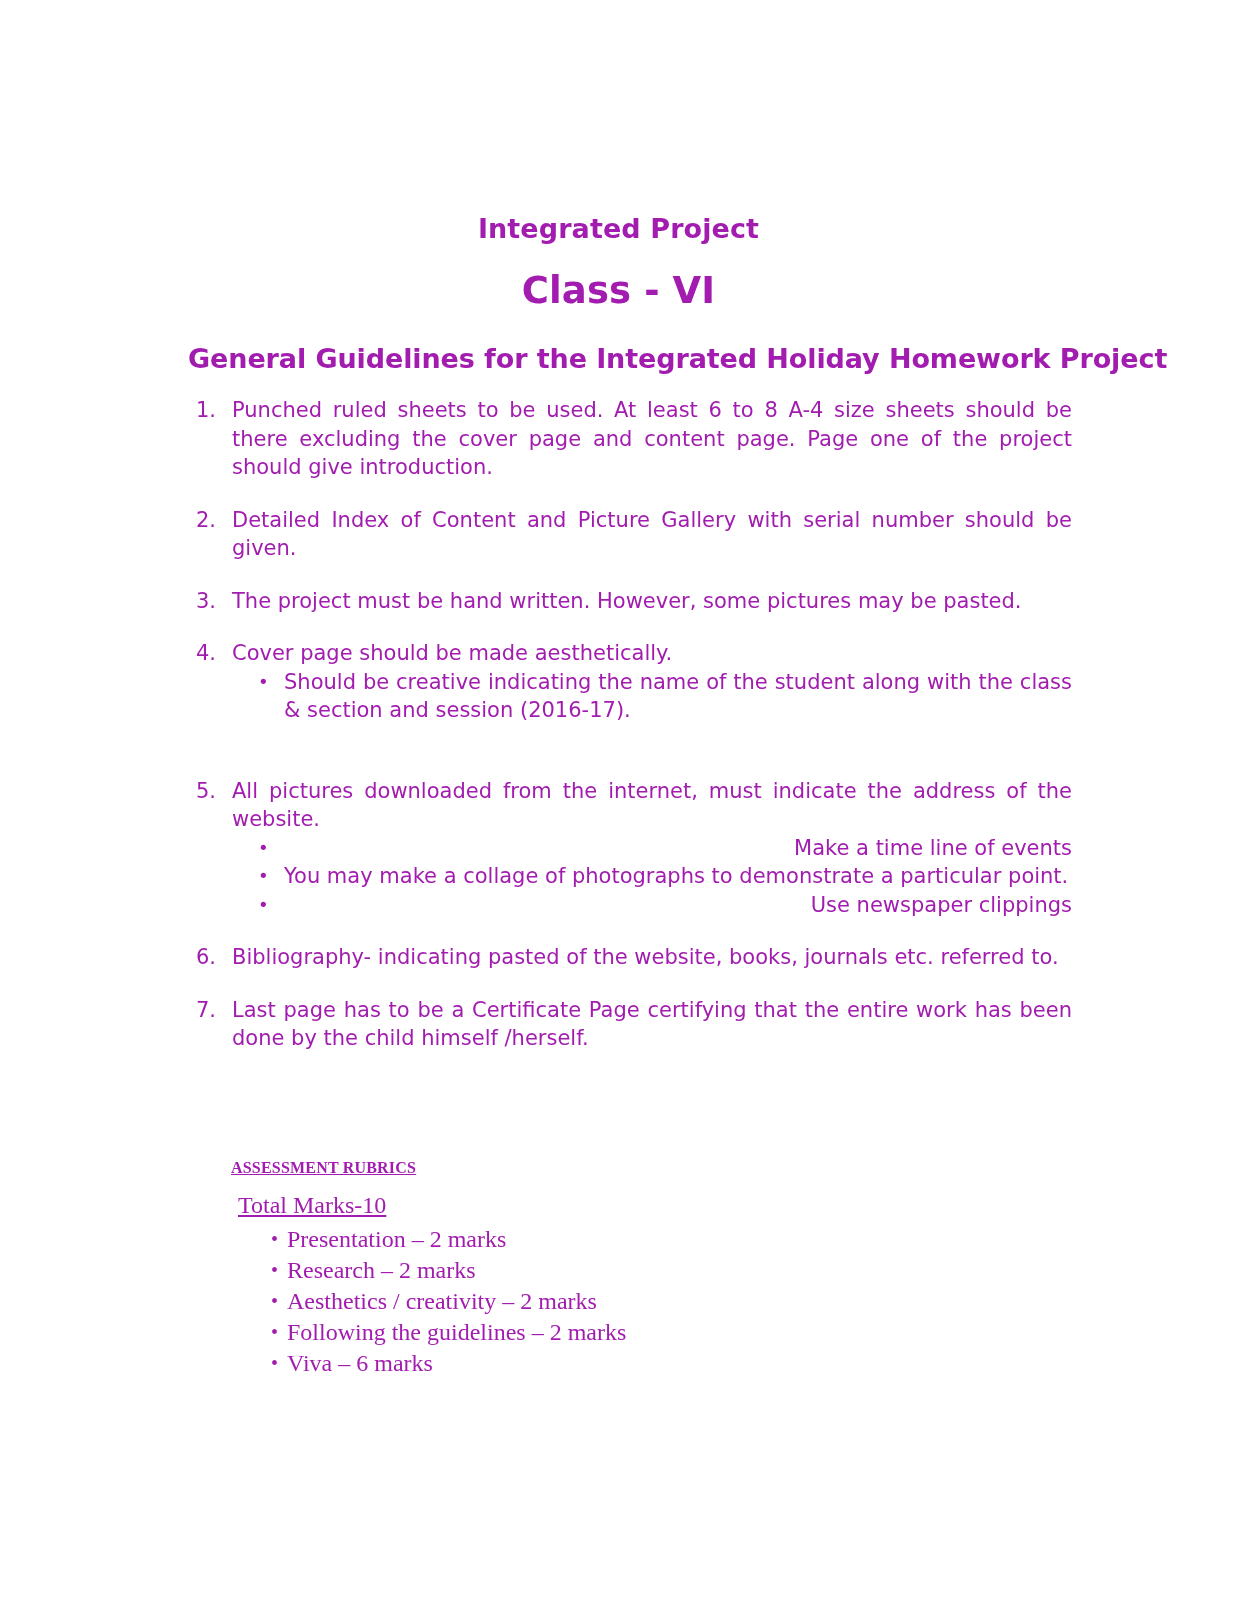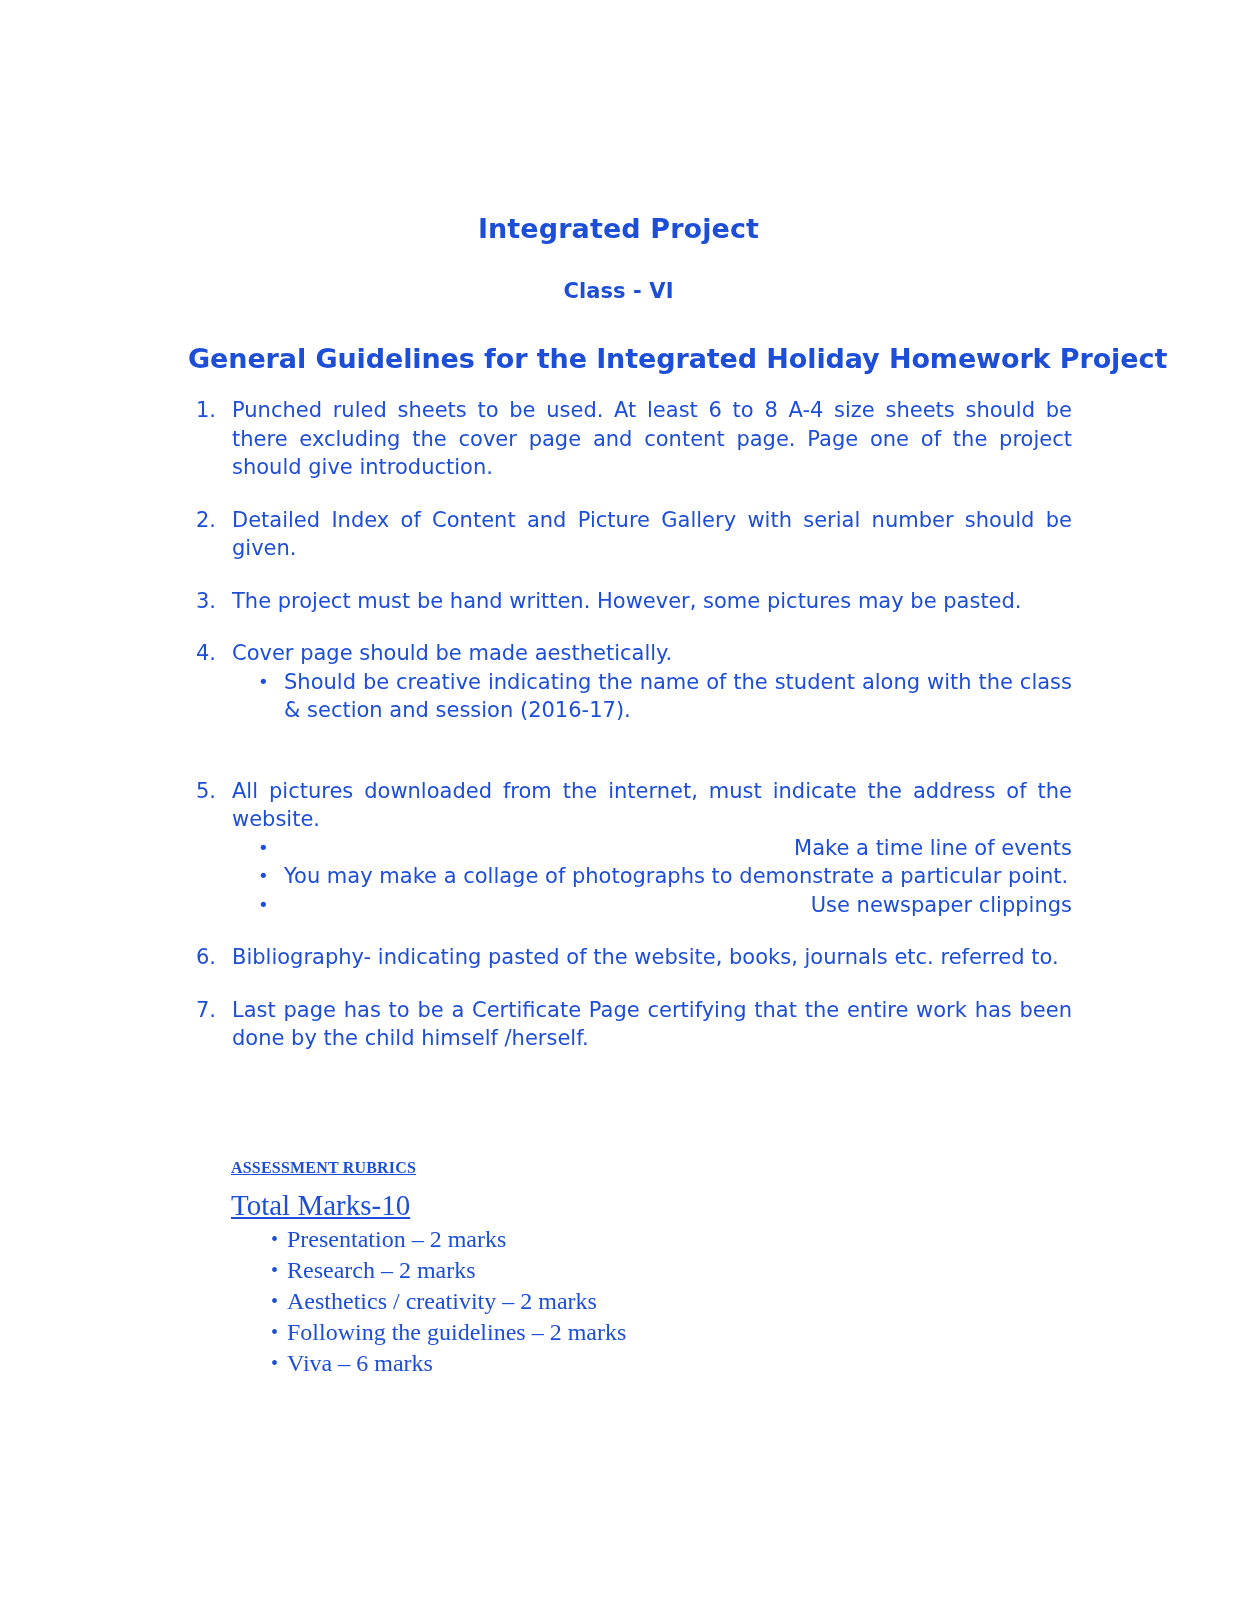--- a/index.html
+++ b/index.html
@@ -8,42 +8,42 @@
     padding: 0;
     background: #ffffff;
   }
   .page {
     position: relative;
     width: 1237px;
     height: 1600px;
     background: #ffffff;
     margin: 0 auto;
     overflow: hidden;
-    color: #1d4ed8;
+    color: #a21caf;
     font-family: "DejaVu Sans", "Liberation Sans", sans-serif;
     -webkit-font-smoothing: antialiased;
   }
 
   
   .doc-title {
     position: absolute;
     left: 0;
     right: 0;
     text-align: center;
     font-weight: bold;
     letter-spacing: 0.1px;
   }
   .title-main {
     top: 213px;
     font-size: 27px;
     line-height: 32px;
   }
   .title-sub {
     top: 275px;
-    font-size: 21px;
+    font-size: 37px;
     line-height: 32px;
   }
 
   .section-heading {
     position: absolute;
     left: 188px;
     top: 345px;
     font-size: 27px;
     font-weight: bold;
     line-height: 27px;
@@ -123,24 +123,25 @@
   .rubrics-title {
     font-size: 16px;
     line-height: 31px;
     font-weight: bold;
     text-decoration: underline;
     display: inline-block;
     letter-spacing: 0.2px;
   }
   .rubrics-total {
     margin-top: 7px;
-    font-size: 29px;
+    font-size: 24px;
     line-height: 31px;
     text-decoration: underline;
     display: inline-block;
+    margin-left: 7px;
   }
   .rubric-list {
     margin: 3px 0 0 0;
     padding: 0;
     list-style: none;
   }
   .rubric-list li {
     position: relative;
     padding-left: 56px;
     font-size: 24px;

